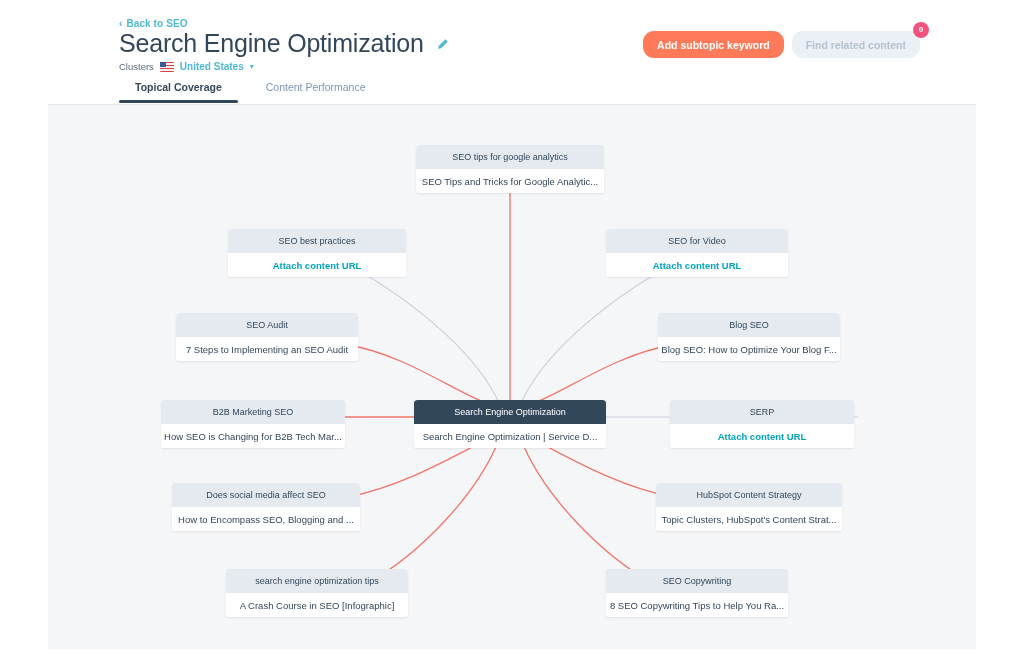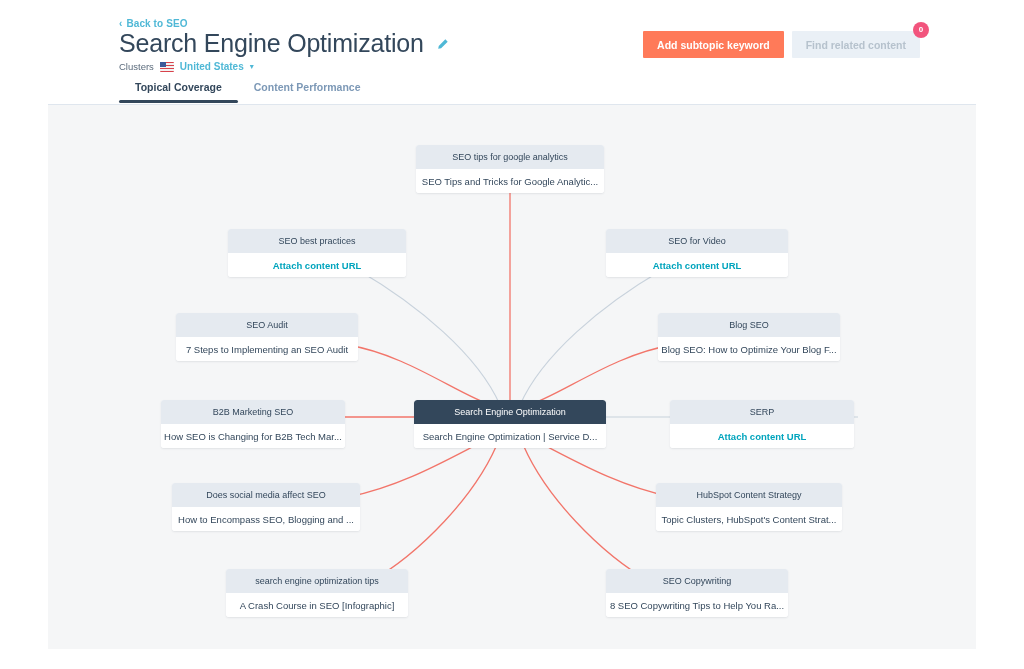--- a/index.html
+++ b/index.html
@@ -90,21 +90,21 @@
   .header-actions {
     position: absolute;
     right: 104px; top: 31px;
     display: flex;
     align-items: flex-start;
     gap: 8px;
   }
   .btn {
     height: 27px;
     padding: 0 14px;
-    border-radius: 1px;
+    border-radius: 11px;
     border: none;
     font-family: "Liberation Sans", sans-serif;
     font-size: 10.5px;
     font-weight: bold;
     cursor: pointer;
     display: flex;
     align-items: center;
     justify-content: center;
     white-space: nowrap;
   }
@@ -124,29 +124,29 @@
     align-items: center;
     justify-content: center;
     line-height: 1;
   }
 
   
   .tabs {
     position: absolute;
     left: 119px; top: 81px;
     display: flex;
-    gap: 0;
+    gap: 12px;
   }
   .tab {
     padding: 0 16px 10px 16px;
     font-size: 10.5px;
     color: #7c98b6;
     cursor: pointer;
     position: relative;
-    font-weight: bold;
+    font-weight: normal;
   }
   .tab.active { color: #33475b; font-weight: bold; }
   .tab.active::after {
     content: "";
     position: absolute;
     left: 0; right: 0; bottom: 0;
     height: 3px;
     background: #33475b;
     border-radius: 2px;
   }

